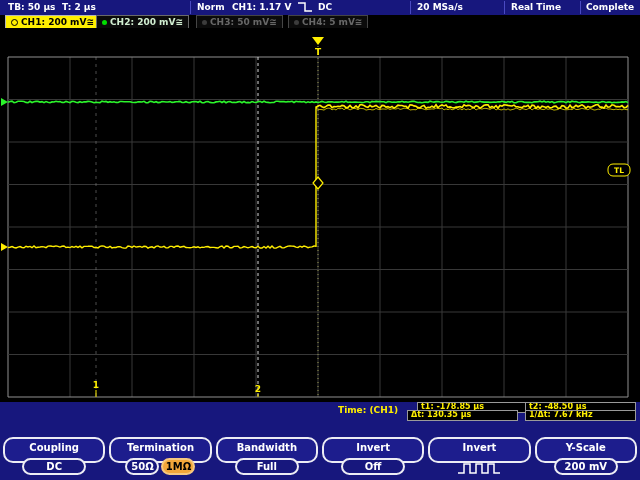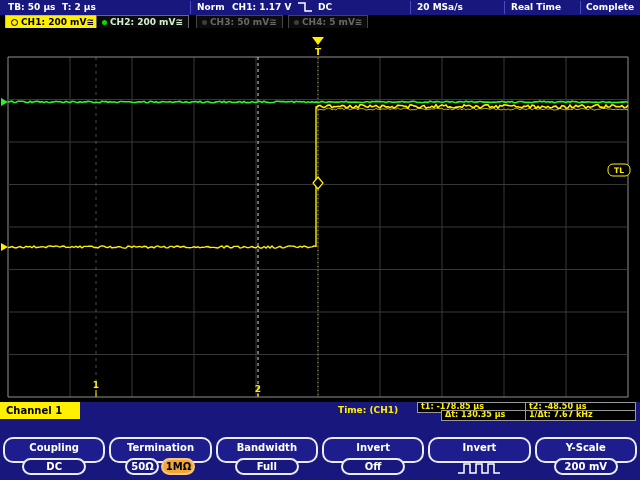--- a/index.html
+++ b/index.html
@@ -27,21 +27,21 @@
   
   .scope{position:absolute;top:28px;left:0;width:640px;height:374px;background:#000;}
 
   
   .bottom{position:absolute;top:402px;left:0;width:640px;height:78px;background:#17177d;}
   .chtab{position:absolute;top:0;left:0;width:74px;height:17px;background:#ffef00;color:#000;font-size:10px;font-weight:bold;line-height:17px;padding-left:6px;}
   .timelabel{position:absolute;left:338px;top:3px;color:#ffef00;font-size:9px;font-weight:bold;white-space:nowrap;}
   .cbox{position:absolute;background:#000;border:1px solid #9a9a9a;color:#ffef00;font-size:8px;font-weight:bold;line-height:7px;padding-left:3px;width:106px;height:9px;white-space:nowrap;overflow:hidden;}
   .cbox.t1{left:417px;top:0;}
   .cbox.t2{left:525px;top:0;}
-  .cbox.dt{left:407px;top:8px;margin-left:34px;}
+  .cbox.dt{left:407px;top:8px;}
   .cbox.invdt{left:525px;top:8px;}
 
   
   .softkeys{position:absolute;left:0;top:19px;width:640px;height:58px;display:flex;gap:4px;padding:16px 3px;box-sizing:border-box;}
   .skey{flex:1;border:2px solid #ececf4;border-radius:10px;background:#1d1d8d;color:#fff;text-align:center;position:relative;box-sizing:border-box;}
   .skey .lbl{font-size:10px;font-weight:bold;margin-top:3px;white-space:nowrap;}
   .skey .val{margin:5px auto 0;width:64px;height:17px;border:2px solid #ececf4;border-radius:9px;background:#17177d;font-size:10px;font-weight:bold;line-height:14px;box-sizing:border-box;}
   .term-vals{display:flex;gap:2px;justify-content:center;margin-top:5px;}
   .term-vals .val{margin:0;width:34px;}
   .val.active{background:#f2a63a;color:#000;border-color:#f6c87f;}
@@ -141,21 +141,20 @@
       <line x1="96" y1="362" x2="96" y2="369" stroke="#ffef00" stroke-width="1"></line>
       <text x="258" y="364" fill="#ffef00" font-size="9" font-weight="bold" text-anchor="middle">2</text>
       <line x1="258" y1="366" x2="258" y2="369" stroke="#ffef00" stroke-width="1"></line>
 
       <polygon points="1,70 1,78 8,74" fill="#2cf52c"></polygon>
       <polygon points="1,215 1,223 8,219" fill="#ffee00"></polygon>
     </svg>
   </div>
 
   <div class="bottom">
-    <div class="chtab">Channel 1</div>
     <span class="timelabel">Time:  (CH1)</span>
     <div class="cbox t1">t1: -178.85 μs</div>
     <div class="cbox t2">t2: -48.50 μs</div>
     <div class="cbox dt">Δt: 130.35 μs</div>
     <div class="cbox invdt">1/Δt: 7.67 kHz</div>
 
     <div class="softkeys">
       <div class="skey">
         <div class="lbl">Coupling</div>
         <div class="val">DC</div>

